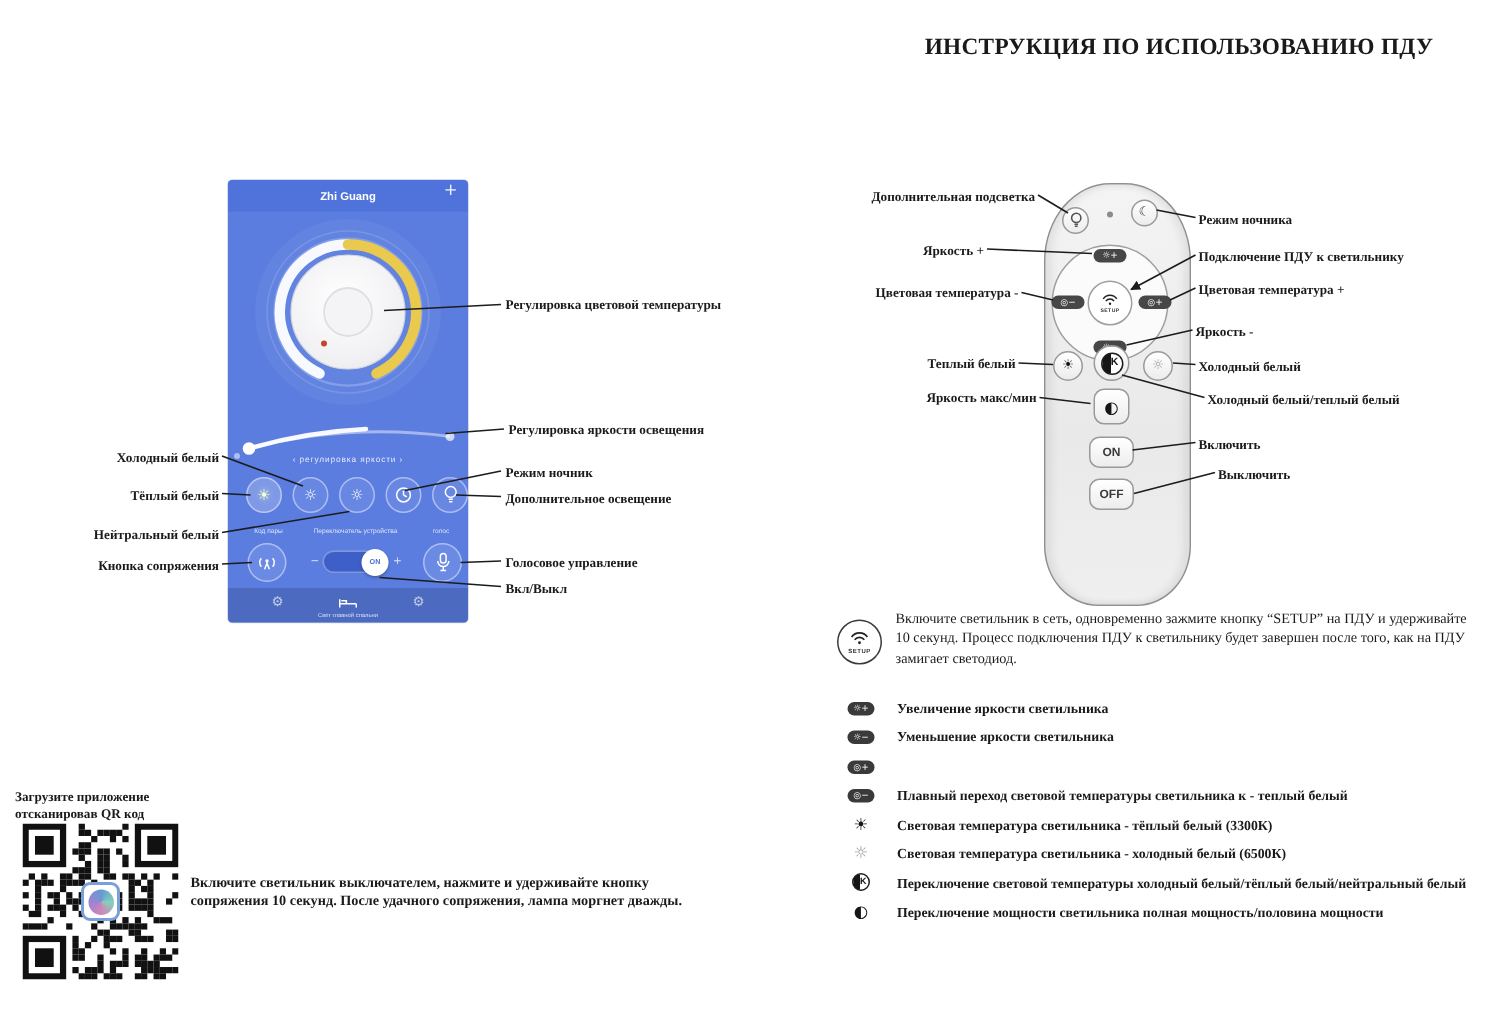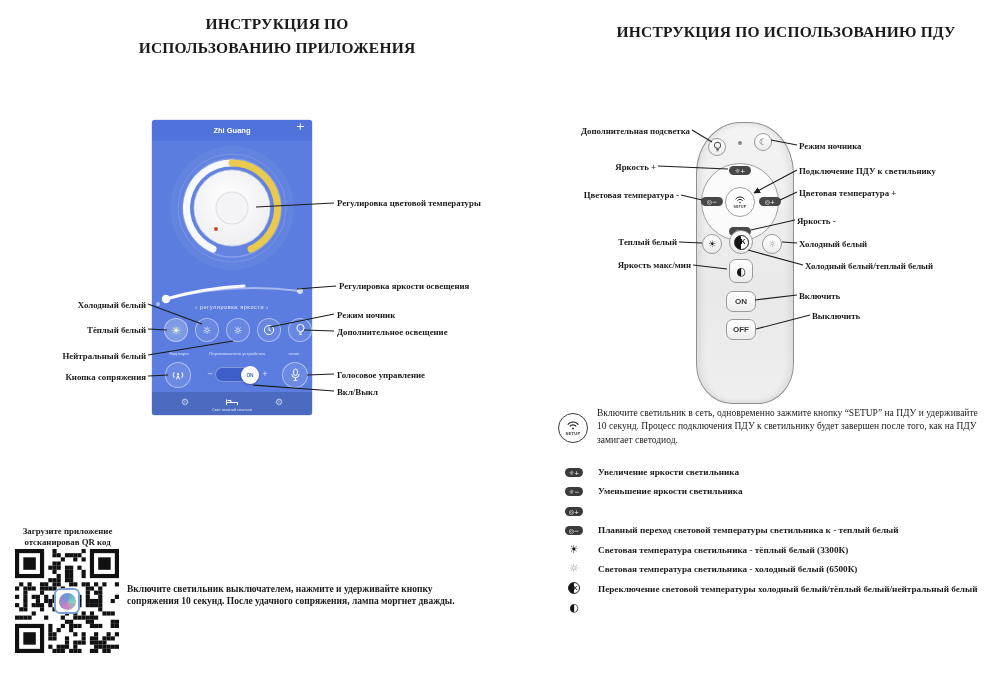--- a/index.html
+++ b/index.html
@@ -28,21 +28,21 @@
   .knob{position:absolute;right:-1px;top:-2px;width:18px;height:18px;border-radius:50%;background:#fff;
     box-shadow:0 1px 2px rgba(0,0,0,.3);font:700 4.8px "Liberation Sans",sans-serif;color:#4a6ed6;
     display:flex;align-items:center;justify-content:center}
   .pm{position:absolute;color:rgba(255,255,255,.8);font:400 7px "DejaVu Sans",sans-serif;top:250px}
   .ph-nav{position:absolute;left:0;top:272px;width:160px;height:23px;background:#4c6bc0}
   .nav-gear{position:absolute;top:4px;width:12px;height:12px;color:rgba(255,255,255,.65);
     font:400 9px "DejaVu Sans",sans-serif;text-align:center;line-height:12px}
   .nav-cap{position:absolute;left:0;top:15px;width:160px;text-align:center;color:rgba(255,255,255,.8);
     font:400 3.9px "Liberation Sans",sans-serif}
   
-  .qr-cap{position:absolute;left:10px;top:526px;width:115px;text-align:center;font-weight:700;font-size:8.8px;line-height:1.2}
+  .qr-cap{position:absolute;left:10px;top:526px;width:115px;font-weight:700;font-size:8.8px;line-height:1.2}
   .qr-box{position:absolute;left:15px;top:549px;width:104px;height:104px}
   .app-badge{position:absolute;left:54px;top:588px;width:26px;height:26px;border-radius:6px;background:#fff;
     border:2px solid #7aa0d8;display:flex;align-items:center;justify-content:center;z-index:3}
   .app-badge i{display:block;width:17px;height:17px;border-radius:50%;
     background:conic-gradient(#4d86c9,#6fc9b0,#c96fae,#8a6fc9,#4d86c9);opacity:.85}
   .para{position:absolute;font-weight:700;font-size:9.5px;line-height:1.28;width:345px}
   
   .remote{position:absolute;left:696px;top:122px;width:98px;height:282px;
     background:linear-gradient(180deg,#f4f4f4,#e9e9e9 60%,#efefef);border:1px solid #909090;
     border-radius:44px 44px 36px 36px / 52px 52px 40px 40px;
@@ -105,21 +105,20 @@
       <line x1="797" y1="170" x2="754" y2="193" marker-end="url(#ah)"></line>
       <line x1="780" y1="200" x2="797" y2="192"></line>
       <line x1="751" y1="230" x2="795" y2="220"></line>
       <line x1="782" y1="242" x2="797" y2="243"></line>
       <line x1="748" y1="250" x2="803" y2="265"></line>
       <line x1="755" y1="300" x2="797" y2="295"></line>
       <line x1="756" y1="329" x2="810" y2="315"></line>
     </g>
   </svg>
 
-  <div class="title" style="left:127px;top:12px;width:300px">ИНСТРУКЦИЯ ПО ИСПОЛЬЗОВАНИЮ ПРИЛОЖЕНИЯ</div>
 
   <div class="phone">
     <div class="ph-header">
       <span>Zhi Guang</span>
       <span class="ph-plus">+</span>
     </div>
 
     <svg class="abs" style="left:0;top:23px" width="160" height="135">
       <defs>
         <radialGradient id="dg" cx="45%" cy="40%" r="70%">
@@ -542,15 +541,16 @@
         <span class="kdot" style="width:12px;height:12px">
           <b style="font-size:6px;top:2px;right:1.4px">K</b>
         </span>
       </span>
     <span class="leg-txt">Переключение световой температуры холодный белый/тёплый белый/нейтральный белый</span>
   </div>
   <div class="leg-row" style="top:599px">
     <span class="leg-ic">
         <span class="halfmoon">◐</span>
       </span>
+    <span class="leg-txt">Переключение мощности светильника полная мощность/половина мощности</span>
   </div>
 
 </div>
 
 </body></html>

